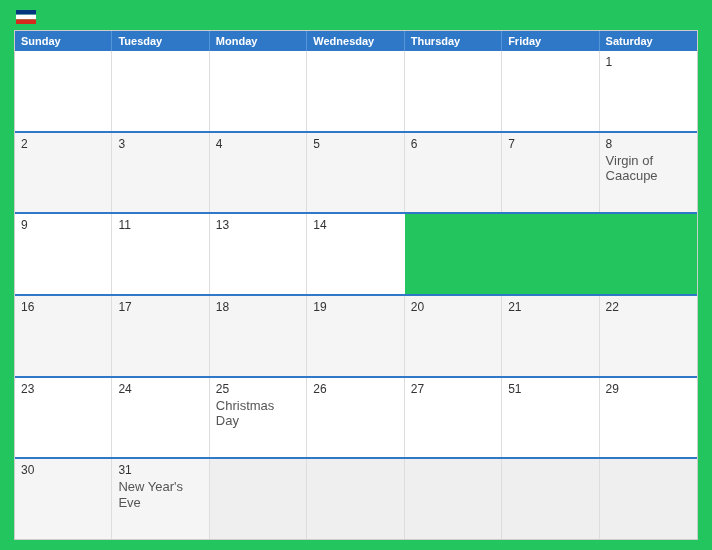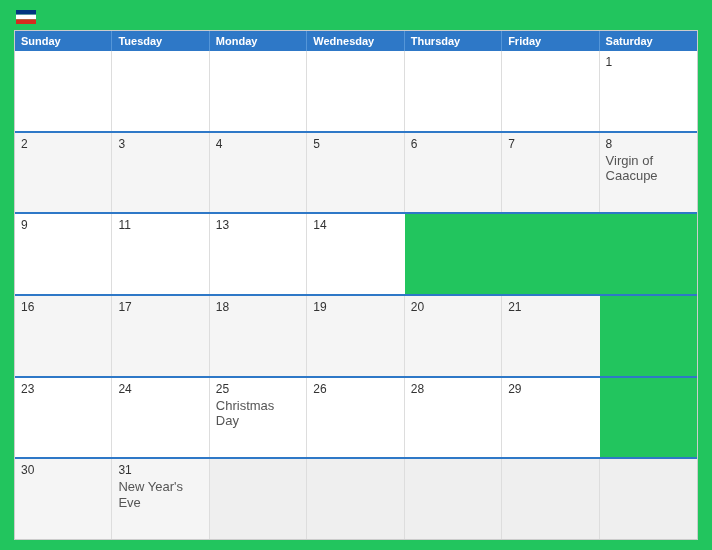--- a/index.html
+++ b/index.html
@@ -223,34 +223,40 @@
           </div>
           <div class="day-cell">
             <span class="day-number">19</span>
           </div>
           <div class="day-cell">
             <span class="day-number">20</span>
           </div>
           <div class="day-cell">
             <span class="day-number">21</span>
           </div>
+          <div class="day-cell">
+            <span class="day-number">22</span>
+          </div>
         </div>
         <div class="week-row">
           <div class="day-cell">
             <span class="day-number">23</span>
           </div>
           <div class="day-cell">
             <span class="day-number">24</span>
           </div>
           <div class="day-cell"><span class="day-number">25</span><span class="event-text">Christmas Day</span></div>
           <div class="day-cell">
             <span class="day-number">26</span>
           </div>
           <div class="day-cell">
-            <span class="day-number">28</span>
+            <span class="day-number">27</span>
+          </div>
+          <div class="day-cell">
+            <span class="day-number">51</span>
           </div>
           <div class="day-cell">
             <span class="day-number">29</span>
           </div>
         </div>
         <div class="week-row">
           <div class="day-cell">
             <span class="day-number">30</span>
           </div>
           <div class="day-cell"><span class="day-number">31</span><span class="event-text">New Year's Eve</span></div>

